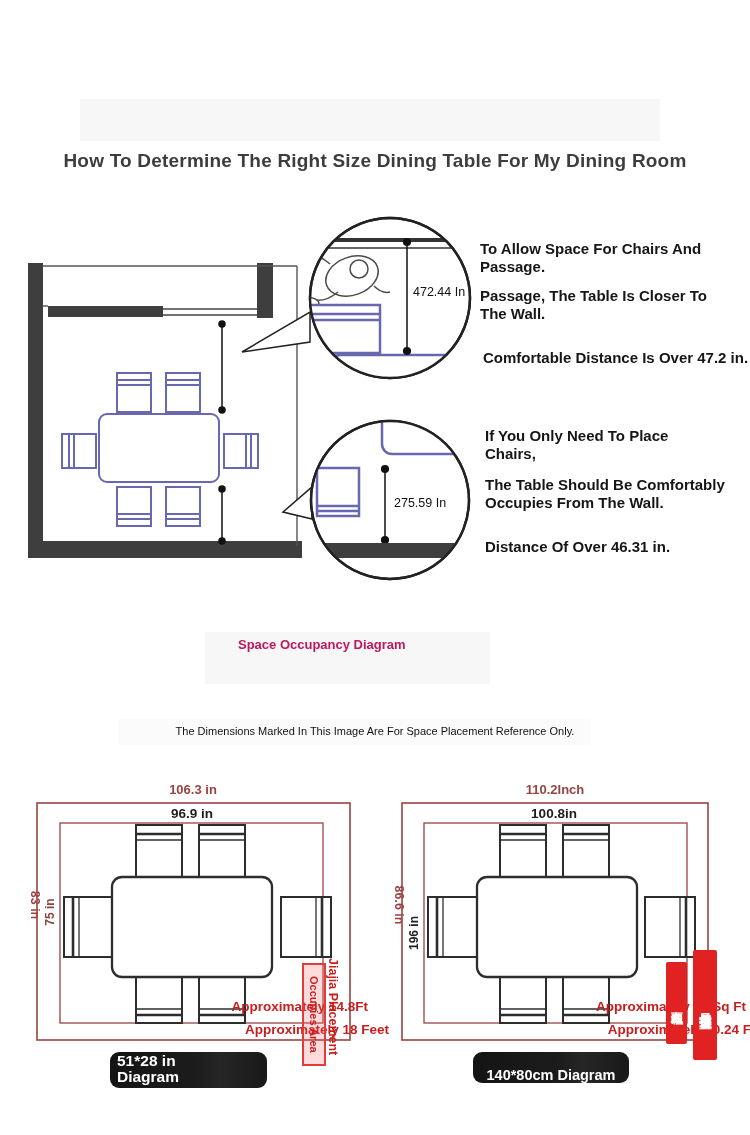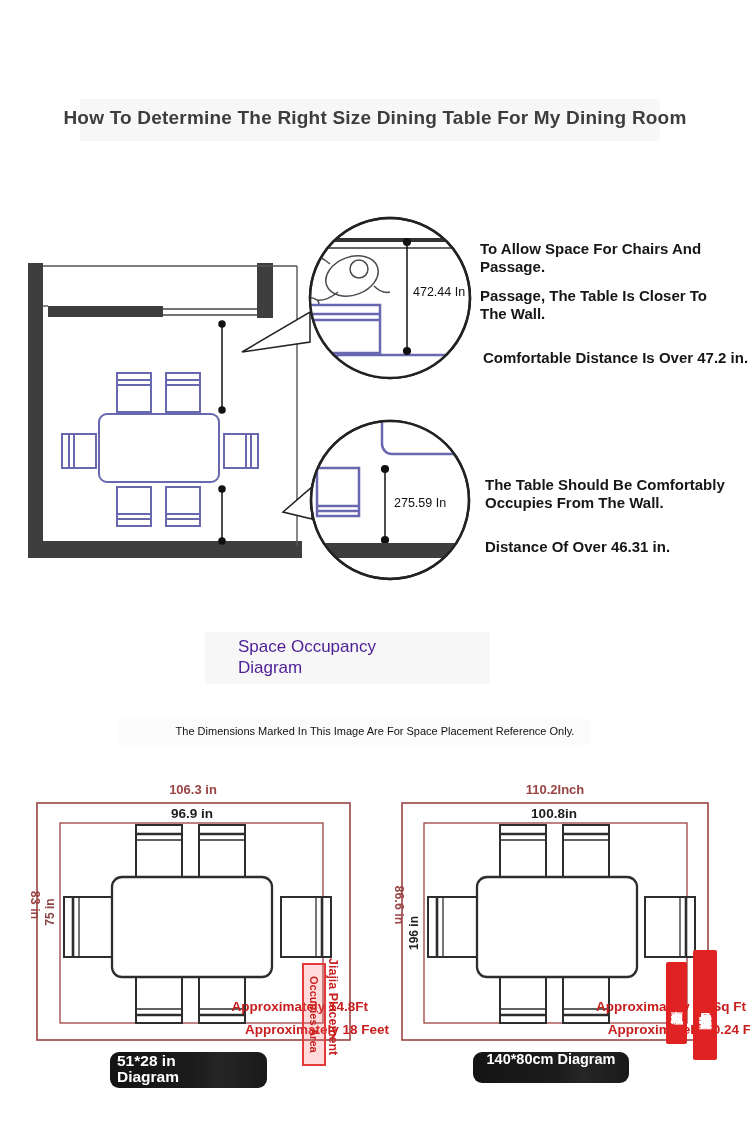--- a/index.html
+++ b/index.html
@@ -1,22 +1,22 @@
 <!DOCTYPE html>
 <html><head>
 <meta charset="utf-8">
 <style>
   html,body{margin:0;padding:0;background:#fff;}
   #canvas{position:relative;width:750px;height:1135px;background:#fff;overflow:hidden;
           font-family:"Liberation Sans","DejaVu Sans",sans-serif;color:#111;}
   .abs{position:absolute;}
   .band{background:#f7f7f7;}
-  .title{width:750px;text-align:center;font-size:19px;font-weight:600;color:#3d3d3d;letter-spacing:.2px;}
+  .title{width:750px;text-align:center;font-size:19px;font-weight:600;color:#3d3d3d;letter-spacing:.2px;margin-top:43px;}
   .blk{font-size:15px;font-weight:600;color:#161616;line-height:1.22;}
-  .heading{font-size:17px;font-weight:400;color:#4c1d95;line-height:1.22;}
+  .heading{font-size:13px;font-weight:700;color:#be185d;line-height:1.22;}
   .note{width:750px;text-align:center;font-size:11px;font-weight:400;color:#111;}
   .vtxt{writing-mode:vertical-rl;display:flex;align-items:center;justify-content:center;
         font-weight:700;text-align:center;}
   .vupright{text-orientation:upright;letter-spacing:1px;}
   .redtxt{color:#c81e1e;}
   .badge-solid{background:#e02222;color:#fff;border-radius:2px;}
   .badge-outline{border:2px solid #e23b3b;background:rgba(255,90,90,.22);color:#c81e1e;}
   .barlabel{background:linear-gradient(90deg,#141414 0%,#1c1c1c 55%,#262626 70%,#191919 100%);
             border-radius:9px;color:#fff;overflow:hidden;}
   .barlabel .inner{font-weight:700;line-height:1.05;}
@@ -155,20 +155,21 @@
         <rect x="312" y="543" width="156" height="15" fill="#3e3e3e"></rect>
         <text x="394" y="507" font-size="12.5" fill="#111">275.59 In</text>
       </g>
       <circle cx="390" cy="500" r="79" fill="none" stroke="#222" stroke-width="2.4"></circle>
     </g>
   </svg>
 
   <div class="abs blk" style="left:480px;top:240px;width:232px;">To Allow Space For Chairs And Passage.</div>
   <div class="abs blk" style="left:480px;top:287px;width:245px;">Passage, The Table Is Closer To The Wall.</div>
   <div class="abs blk" style="left:483px;top:349px;width:265px;white-space:nowrap;">Comfortable Distance Is Over 47.2 in.</div>
+  <div class="abs blk" style="left:485px;top:427px;width:215px;">If You Only Need To Place Chairs,</div>
   <div class="abs blk" style="left:485px;top:476px;width:250px;">The Table Should Be Comfortably Occupies From The Wall.</div>
   <div class="abs blk" style="left:485px;top:538px;width:260px;white-space:nowrap;">Distance Of Over 46.31 in.</div>
 
   <div class="abs heading" style="left:238px;top:637px;width:200px;">Space Occupancy Diagram</div>
   <div class="abs note" style="left:0;top:725px;">The Dimensions Marked In This Image Are For Space Placement Reference Only.</div>
 
   <svg class="abs" style="left:0;top:775px;" width="750" height="285" viewBox="0 775 750 285">
 
     <g>
       <rect x="37" y="803" width="313" height="237" fill="none" stroke="#9a4343" stroke-width="1.6"></rect>
@@ -260,17 +261,17 @@
   </svg>
 
   <div class="abs vtxt badge-outline" style="left:302px;top:963px;width:20px;height:99px;font-size:11px;">Occupies Area</div>
   <div class="abs vtxt redtxt" style="left:323px;top:948px;width:20px;height:118px;font-size:12.5px;">Jiajia Placement</div>
   <div class="abs vtxt vupright badge-solid" style="left:666px;top:962px;width:21px;height:82px;font-size:12px;">占地面积</div>
   <div class="abs vtxt vupright badge-solid" style="left:693px;top:950px;width:24px;height:110px;font-size:12.5px;">最佳摆放位置</div>
 
   <div class="abs barlabel" style="left:110px;top:1052px;width:157px;height:36px;">
     <div class="inner" style="width:84px;padding:1px 0 0 7px;font-size:15.5px;">51*28 in Diagram</div>
   </div>
-  <div class="abs barlabel" style="left:473px;top:1052px;width:156px;height:31px;display:flex;align-items:flex-start;justify-content:center;">
+  <div class="abs barlabel" style="left:473px;top:1052px;width:156px;height:31px;display:flex;align-items:flex-end;justify-content:center;">
     <div class="inner" style="font-size:14.5px;">140*80cm Diagram</div>
   </div>
 
 </div>
 
 </body></html>

